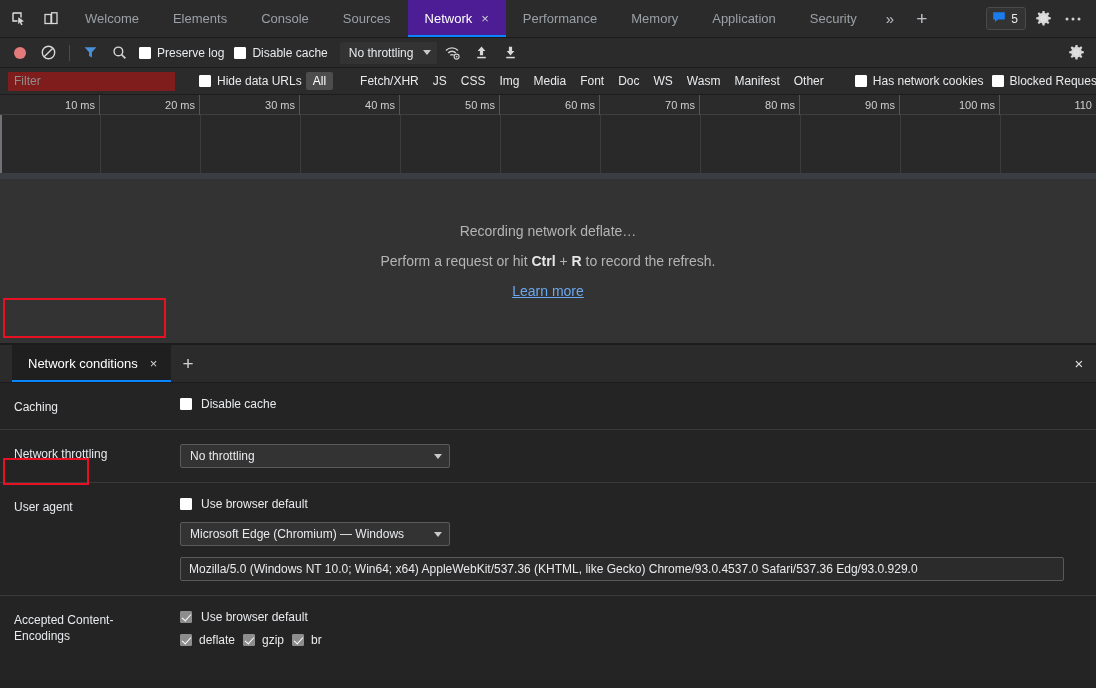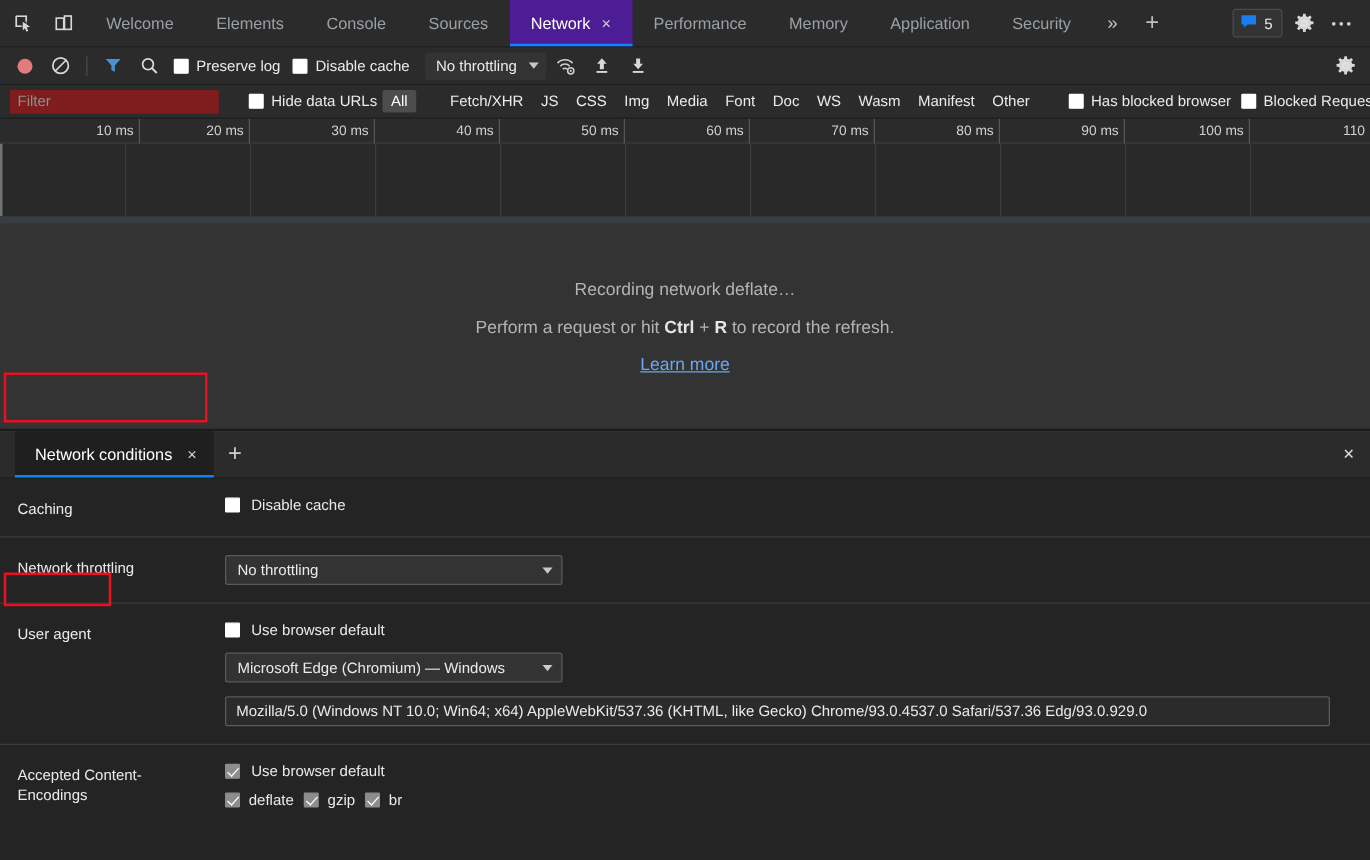--- a/index.html
+++ b/index.html
@@ -127,21 +127,21 @@
     flex: 1 1 auto; background: #333333;
     display: flex; flex-direction: column; align-items: center; justify-content: center;
     gap: 14px; border-bottom: 1px solid #1c1c1c;
   }
   .es-line1 { font-size: 14px; color: #b4b4b4; }
   .es-line2 { font-size: 14px; color: #b4b4b4; }
   .es-line2 b { color: #e6e6e6; font-weight: bold; }
   .es-link { font-size: 14px; color: #6aa8f0; text-decoration: underline; cursor: pointer; }
 
   
-  .drawer { height: 344px; min-height: 344px; background: #0f766e; display: flex; flex-direction: column; border-top: 1px solid #1c1c1c; }
+  .drawer { height: 344px; min-height: 344px; background: #1d4ed8; display: flex; flex-direction: column; border-top: 1px solid #1c1c1c; }
   .drawer-tabbar {
     height: 38px; min-height: 38px; background: #2b2b2b;
     display: flex; align-items: stretch; border-bottom: 1px solid #1c1c1c;
     position: relative;
   }
   .dtab {
     display: flex; align-items: center; padding: 0 14px 0 16px;
     font-size: 13px; color: #ffffff; background: #1f1f1f;
     position: relative; cursor: pointer; margin-left: 12px;
   }
@@ -336,31 +336,31 @@
     <div class="ftype">Media</div>
     <div class="ftype">Font</div>
     <div class="ftype">Doc</div>
     <div class="ftype">WS</div>
     <div class="ftype">Wasm</div>
     <div class="ftype">Manifest</div>
     <div class="ftype">Other</div>
     <div class="fsep"></div>
     <div class="cbwrap">
       <span class="cbox"></span>
-      <span class="lbl">Has blocked browser</span>
+      <span class="lbl">Has network cookies</span>
     </div>
     <div class="cbwrap">
       <span class="cbox"></span>
       <span class="lbl">Blocked Requests</span>
     </div>
   </div>
 
   <div class="overview">
     <div class="ruler">
-      <div class="tick" style="left:12px;width:100px">10 ms</div>
+      <div class="tick" style="left:0px;width:100px">10 ms</div>
       <div class="tick" style="left:100px;width:100px">20 ms</div>
       <div class="tick" style="left:200px;width:100px">30 ms</div>
       <div class="tick" style="left:300px;width:100px">40 ms</div>
       <div class="tick" style="left:400px;width:100px">50 ms</div>
       <div class="tick" style="left:500px;width:100px">60 ms</div>
       <div class="tick" style="left:600px;width:100px">70 ms</div>
       <div class="tick" style="left:700px;width:100px">80 ms</div>
       <div class="tick" style="left:800px;width:100px">90 ms</div>
       <div class="tick" style="left:900px;width:100px">100 ms</div>
       <div class="tick" style="left:1000px;width:96px;border-right:none">110</div>

